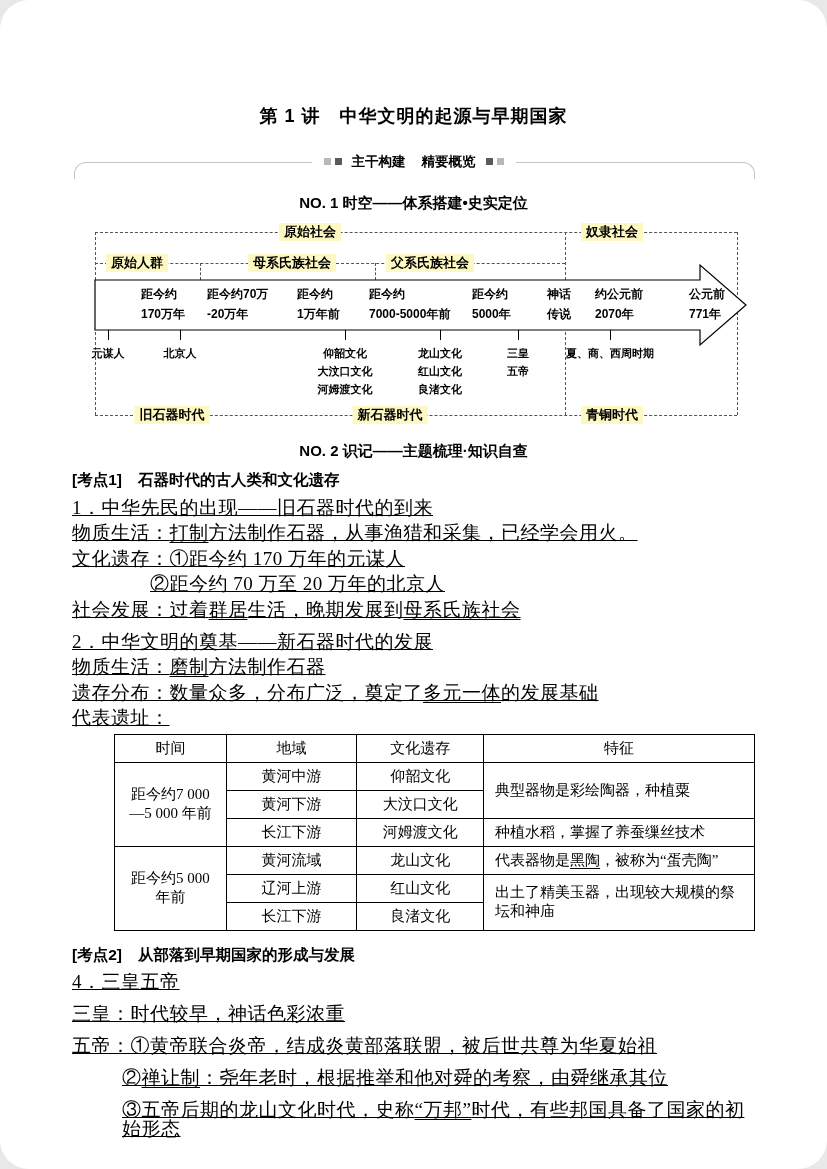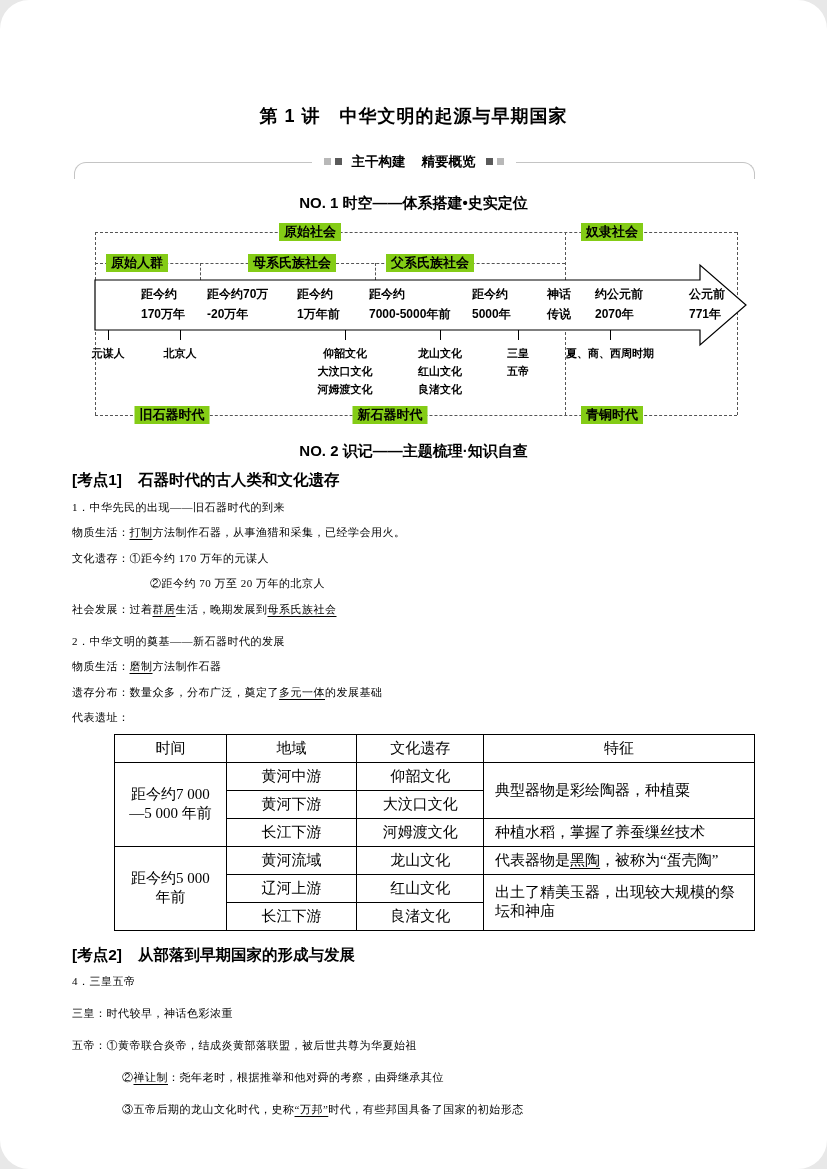--- a/index.html
+++ b/index.html
@@ -23,36 +23,36 @@
   .sq { display:inline-block; width:7px; height:7px; margin:0 2px; vertical-align:1px; }
   .sq1 { background:#b8b8b8; } .sq2 { background:#5a5a5a; }
 
   .no-heading { text-align:center; font:bold 15px "Liberation Sans",sans-serif; margin:14px 0 0; line-height:18px; }
 
   
   .diagram { position:relative; width:662px; height:208px; margin:8px 0 0 18px;
     font-family:"Liberation Sans",sans-serif; }
   .hdash { position:absolute; height:0; border-top:1px dashed #555; }
   .vdash { position:absolute; width:0; border-left:1px dashed #555; }
-  .dlabel { position:absolute; transform:translate(-50%,-50%); background:#84cc16;
+  .dlabel { position:absolute; transform:translate(-50%,-50%); background:#fef9c3;
     padding:0 5px; font-weight:bold; font-size:13px; white-space:nowrap; z-index:3; }
   .arrow-svg { position:absolute; left:0; top:40px; z-index:2; }
   .tpoint { position:absolute; top:64px; z-index:3; font-weight:bold; font-size:12px;
     line-height:20px; white-space:nowrap;padding-left:44px; }
   .tpoint span { display:block; }
   .tick { position:absolute; top:110px; height:10px; width:0; border-left:1px solid #000; z-index:3; }
   .blabel { position:absolute; top:124px; transform:translateX(-50%); text-align:center;
     font-weight:bold; font-size:11px; line-height:18px; white-space:nowrap; z-index:3; }
   .blabel span { display:block; }
 
   
   .kd-line { font:bold 15.5px "Liberation Sans",sans-serif; margin:10px 0 4px; }
   .kd-line.second { margin-top:14px; }
   .kd-tag { margin-right:16px; }
-  p.body-line { margin:6.5px 0; font-size:11px; line-height:19px; letter-spacing:.5px; }
+  p.body-line { margin:6.5px 0; font-size:19px; line-height:19px; letter-spacing:.5px;text-decoration:underline; }
   p.gap-top { margin-top:13px; }
   .indent-a { padding-left:78px; }
   .indent-b { padding-left:50px; }
   .u { text-decoration:underline; text-underline-offset:3px; }
 
   
   table.sites-table { border-collapse:collapse; margin:6px 0 6px 42px; font-size:15px; }
   .sites-table th, .sites-table td { border:1px solid #000; height:25px; padding:1px 11px;
     text-align:center; font-weight:normal; line-height:19px; }
   .sites-table .feature-cell { text-align:left; }

